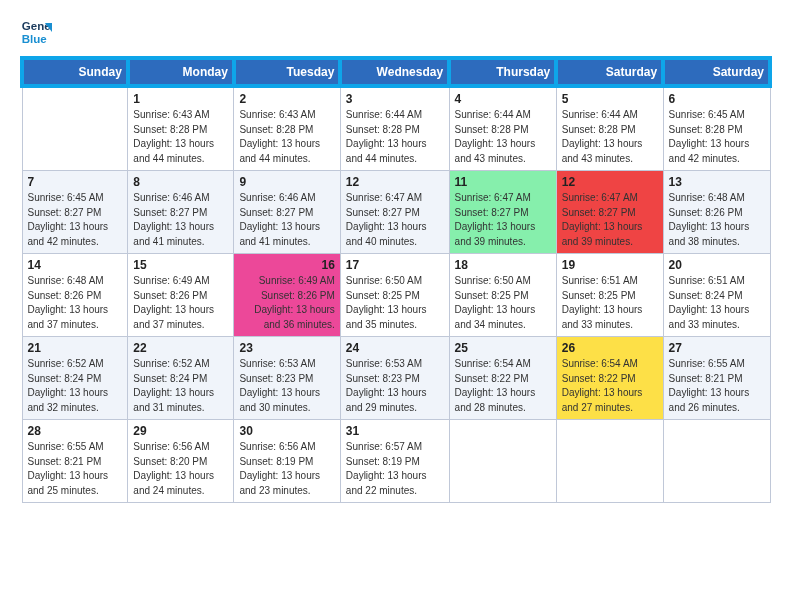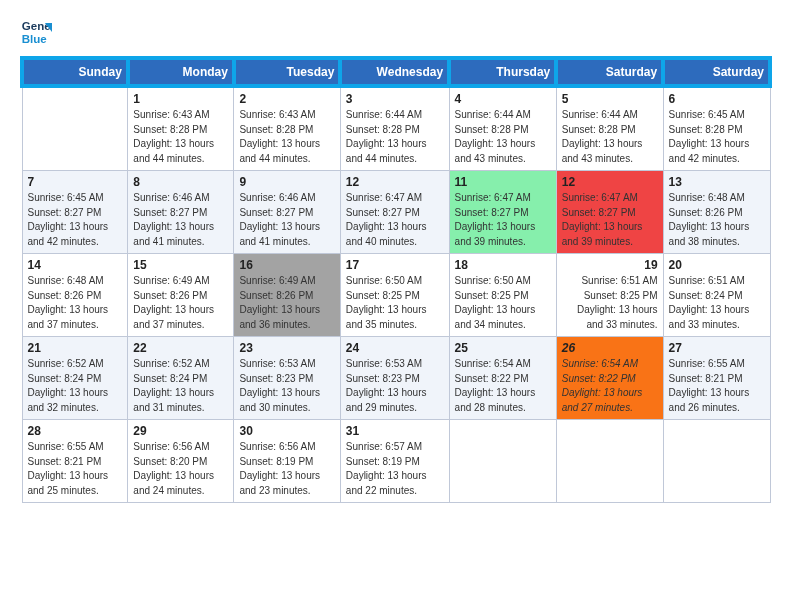--- a/index.html
+++ b/index.html
@@ -194,33 +194,33 @@
         </tr>
         <tr>
           <td style="background: rgb(255, 255, 255);">
             <span class="day-num">14</span>
             <div class="cell-text">Sunrise: 6:48 AM<br>Sunset: 8:26 PM<br>Daylight: 13 hours and 37 minutes.</div>
           </td>
           <td style="background: rgb(255, 255, 255);">
             <span class="day-num">15</span>
             <div class="cell-text">Sunrise: 6:49 AM<br>Sunset: 8:26 PM<br>Daylight: 13 hours and 37 minutes.</div>
           </td>
-          <td style="background: #a3a3a3;">
+          <td style="background: #ec4899; text-align: right;">
             <span class="day-num">16</span>
             <div class="cell-text">Sunrise: 6:49 AM<br>Sunset: 8:26 PM<br>Daylight: 13 hours and 36 minutes.</div>
           </td>
           <td style="background: rgb(255, 255, 255);">
             <span class="day-num">17</span>
             <div class="cell-text">Sunrise: 6:50 AM<br>Sunset: 8:25 PM<br>Daylight: 13 hours and 35 minutes.</div>
           </td>
           <td style="background: rgb(255, 255, 255);">
             <span class="day-num">18</span>
             <div class="cell-text">Sunrise: 6:50 AM<br>Sunset: 8:25 PM<br>Daylight: 13 hours and 34 minutes.</div>
           </td>
-          <td style="background: rgb(255, 255, 255); text-align: right;">
+          <td style="background: rgb(255, 255, 255);">
             <span class="day-num">19</span>
             <div class="cell-text">Sunrise: 6:51 AM<br>Sunset: 8:25 PM<br>Daylight: 13 hours and 33 minutes.</div>
           </td>
           <td style="background: rgb(255, 255, 255);">
             <span class="day-num">20</span>
             <div class="cell-text">Sunrise: 6:51 AM<br>Sunset: 8:24 PM<br>Daylight: 13 hours and 33 minutes.</div>
           </td>
         </tr>
         <tr>
           <td style="background: rgb(240, 244, 250);">
@@ -236,21 +236,21 @@
             <div class="cell-text">Sunrise: 6:53 AM<br>Sunset: 8:23 PM<br>Daylight: 13 hours and 30 minutes.</div>
           </td>
           <td style="background: rgb(240, 244, 250);">
             <span class="day-num">24</span>
             <div class="cell-text">Sunrise: 6:53 AM<br>Sunset: 8:23 PM<br>Daylight: 13 hours and 29 minutes.</div>
           </td>
           <td style="background: rgb(240, 244, 250); margin-top: 12px;">
             <span class="day-num">25</span>
             <div class="cell-text">Sunrise: 6:54 AM<br>Sunset: 8:22 PM<br>Daylight: 13 hours and 28 minutes.</div>
           </td>
-          <td style="background: #f97316; font-style: italic;">
+          <td style="background: #fde047;">
             <span class="day-num">26</span>
             <div class="cell-text">Sunrise: 6:54 AM<br>Sunset: 8:22 PM<br>Daylight: 13 hours and 27 minutes.</div>
           </td>
           <td style="background: rgb(240, 244, 250);">
             <span class="day-num">27</span>
             <div class="cell-text">Sunrise: 6:55 AM<br>Sunset: 8:21 PM<br>Daylight: 13 hours and 26 minutes.</div>
           </td>
         </tr>
         <tr>
           <td style="background: rgb(255, 255, 255);">

